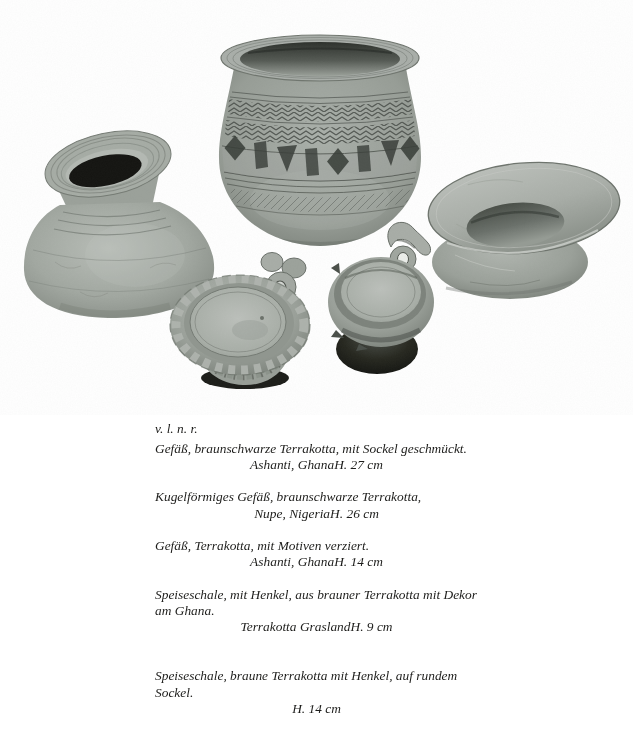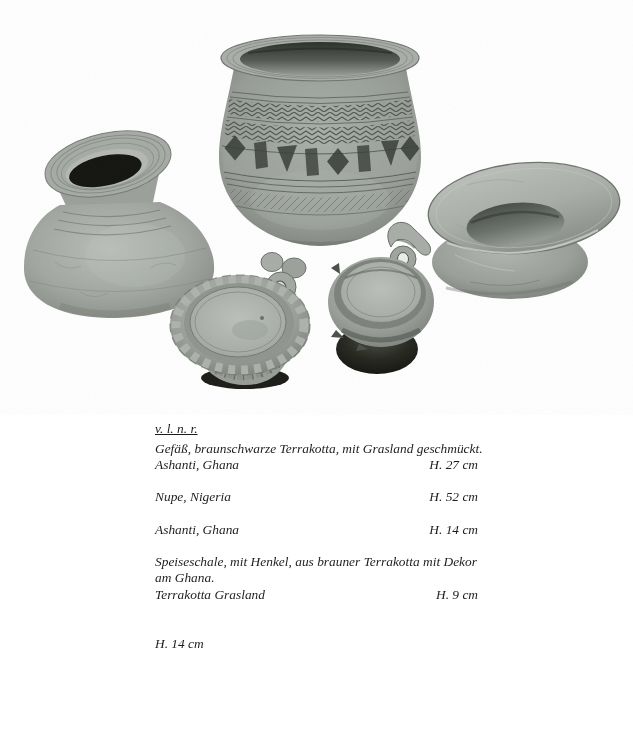--- a/index.html
+++ b/index.html
@@ -4,22 +4,22 @@
 <style>
   html,body{margin:0;padding:0;}
   body{width:633px;height:750px;background:#ffffff;overflow:hidden;}
   .page{position:relative;width:633px;height:750px;background:#ffffff;
         font-family:"Liberation Serif", serif;}
   .photo{position:absolute;left:0;top:0;width:633px;height:415px;}
   .photo svg{display:block;}
   .captions{position:absolute;left:155px;top:421px;width:323px;
             font-style:italic;font-size:13.4px;line-height:16.3px;color:#1d1d1b;}
   .cap-line{white-space:nowrap;}
-  .split{display:flex;justify-content:space-between;}
-  .intro{margin-bottom:3.5px;text-decoration:underline;}
+  .split{display:flex;justify-content:center;}
+  .intro{margin-bottom:3.5px;}
   .entry{margin-bottom:16px;}
   .entry.gap-large{margin-bottom:33px;}
 </style>
 </head>
 <body>
 
 <div class="page">
 
   <div class="photo">
   <svg width="633" height="415" viewBox="0 0 633 415" xmlns="http://www.w3.org/2000/svg">
@@ -186,50 +186,54 @@
     </g>
 
     <rect x="0" y="0" width="633" height="415" filter="url(#grain)" opacity="0.05"></rect>
   </svg>
   </div>
 
   <div class="captions">
     <div class="cap-line intro">v. l. n. r.</div>
 
     <div class="entry">
-      <div class="cap-line">Gefäß, braunschwarze Terrakotta, mit Grasland geschmückt.</div>
+      <div class="cap-line">Gefäß, braunschwarze Terrakotta, mit Sockel geschmückt.</div>
       <div class="cap-line split">
         <span>Ashanti, Ghana</span>
         <span>H. 27 cm</span>
       </div>
     </div>
 
     <div class="entry">
+      <div class="cap-line">Kugelförmiges Gefäß, braunschwarze Terrakotta,</div>
       <div class="cap-line split">
         <span>Nupe, Nigeria</span>
-        <span>H. 52 cm</span>
-      </div>
-    </div>
-
-    <div class="entry">
+        <span>H. 26 cm</span>
+      </div>
+    </div>
+
+    <div class="entry">
+      <div class="cap-line">Gefäß, Terrakotta, mit Motiven verziert.</div>
       <div class="cap-line split">
         <span>Ashanti, Ghana</span>
         <span>H. 14 cm</span>
       </div>
     </div>
 
     <div class="entry gap-large">
       <div class="cap-line">Speiseschale, mit Henkel, aus brauner Terrakotta mit Dekor</div>
       <div class="cap-line">am Ghana.</div>
       <div class="cap-line split">
         <span>Terrakotta Grasland</span>
         <span>H. 9 cm</span>
       </div>
     </div>
 
     <div class="entry">
+      <div class="cap-line">Speiseschale, braune Terrakotta mit Henkel, auf rundem</div>
+      <div class="cap-line">Sockel.</div>
       <div class="cap-line split">
         <span>H. 14 cm</span>
       </div>
     </div>
   </div>
 
 </div>
 
 </body></html>

